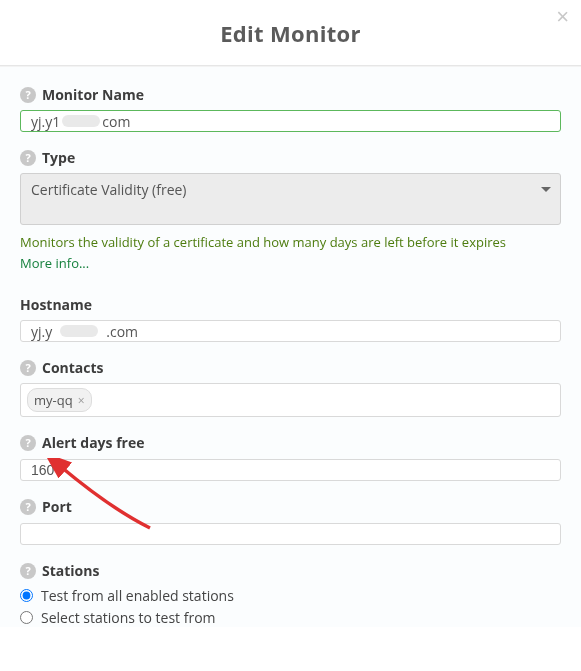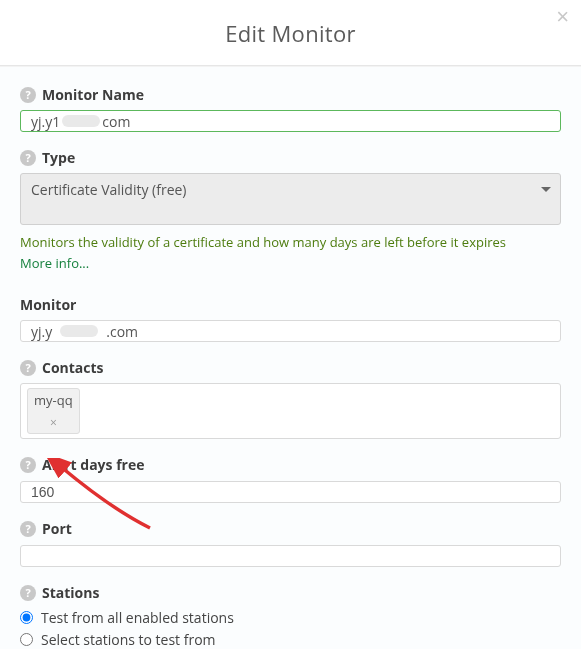--- a/index.html
+++ b/index.html
@@ -15,21 +15,21 @@
     position: relative;
     height: 66px;
     display: flex;
     align-items: center;
     justify-content: center;
     border-bottom: 1px solid #e6e6e6;
     background: #fff;
   }
   .modal-title {
     font-size: 22px;
-    font-weight: 400;
+    font-weight: 700;
     color: #5b5b5b;
     letter-spacing: 0.3px;
   }
   .close-btn {
     position: absolute;
     right: 12px;
     top: 6px;
     color: #c8c8c8;
     font-size: 22px;
     line-height: 1;
@@ -124,26 +124,25 @@
     background: #fff;
     display: flex;
     align-items: center;
     gap: 4px;
   }
   .tag {
     display: inline-flex;
     align-items: center;
     background: #f1f1f1;
     border: 1px solid #ddd;
-    border-radius: 3px;
+    border-radius: 10px;
     padding: 2px 6px;
     font-size: 13px;
     color: #555;
     gap: 5px;
-    flex-direction: column;
   }
   .tag-remove {
     color: #999;
     font-size: 12px;
     cursor: pointer;
   }
   .smudge {
     display: inline-block;
     background: #e9e9e9;
     border-radius: 6px;
@@ -196,21 +195,21 @@
       <div class="form-select">
         <span>Certificate Validity (free)</span>
       </div>
     </div>
     <div class="help-text">Monitors the validity of a certificate and how many days are left before it expires</div>
     <a href="#" class="more-link">More info...</a>
   </div>
 
   <div class="form-group" style="margin-top:22px;">
     <div class="form-label">
-      <span>Monitor</span>
+      <span>Hostname</span>
     </div>
     <div class="form-control" style="display:flex;align-items:center;gap:8px;">
       <span>yj.y</span>
       <span class="smudge"></span>
       <span>.com</span>
     </div>
   </div>
 
   <div class="form-group">
     <div class="form-label">

